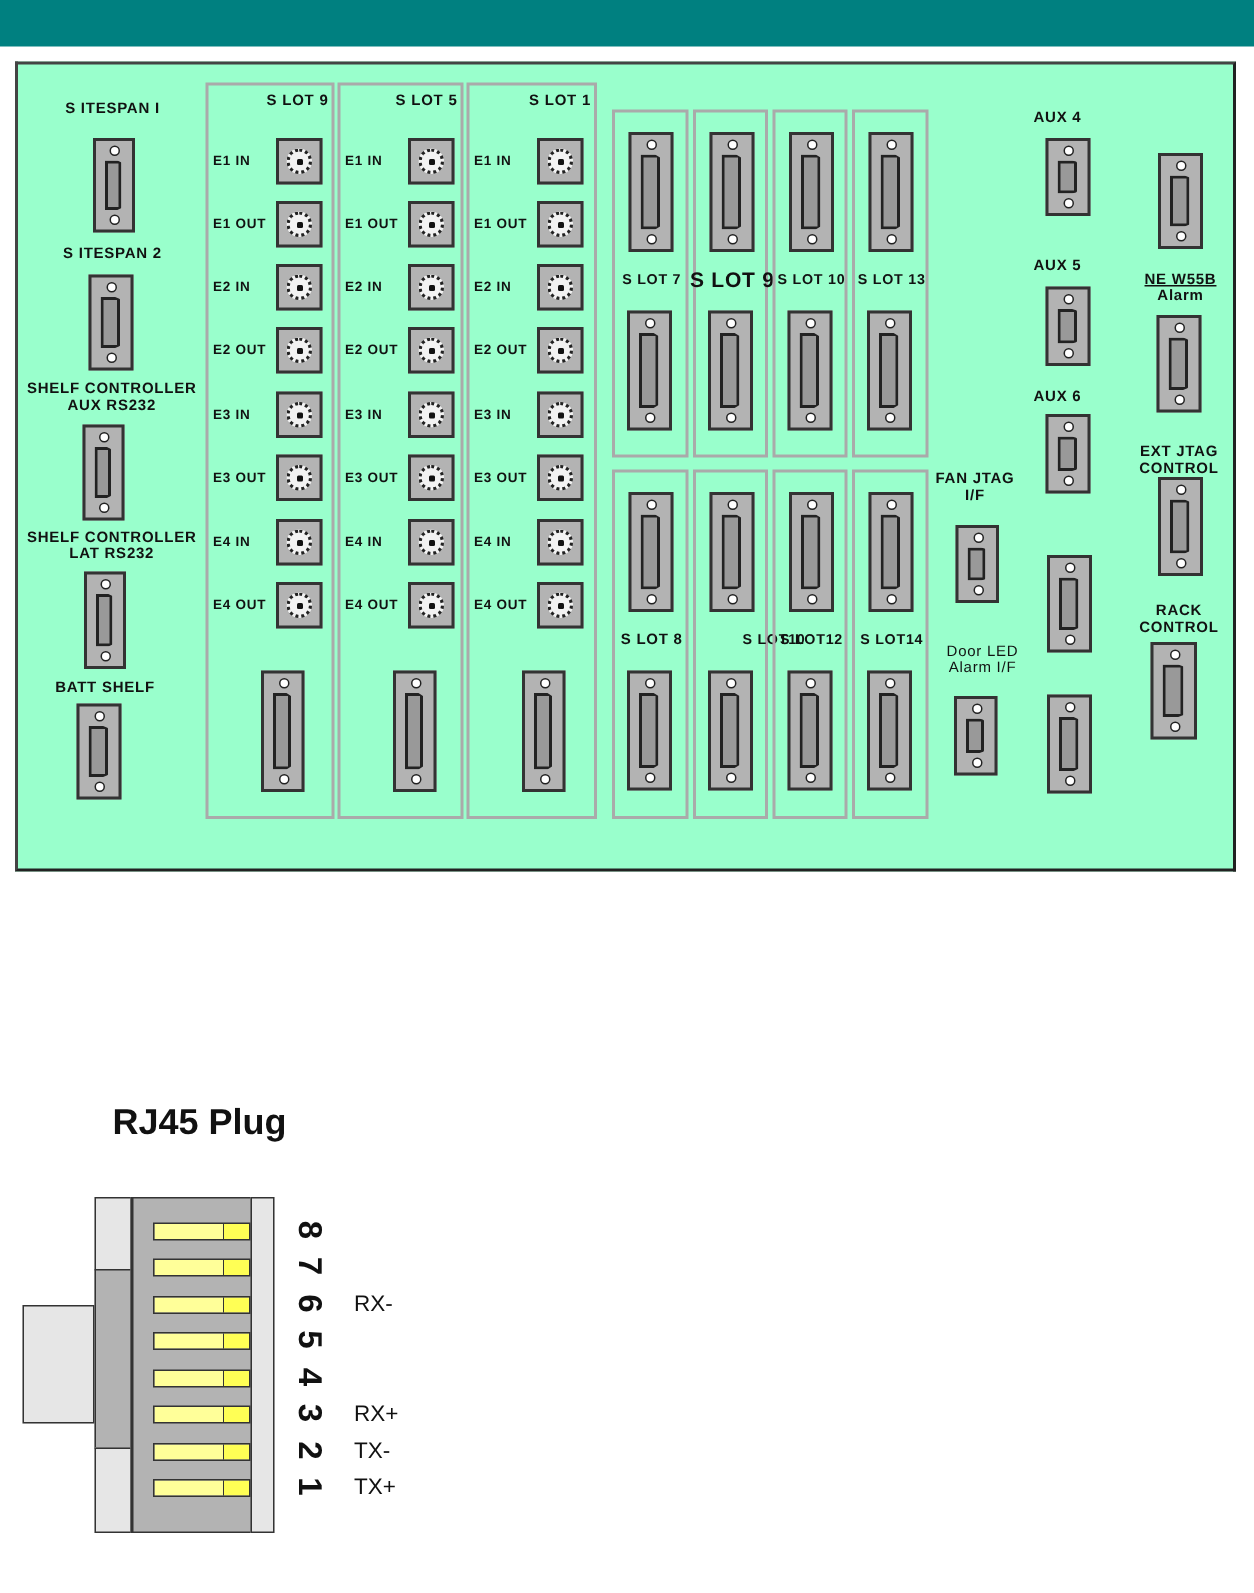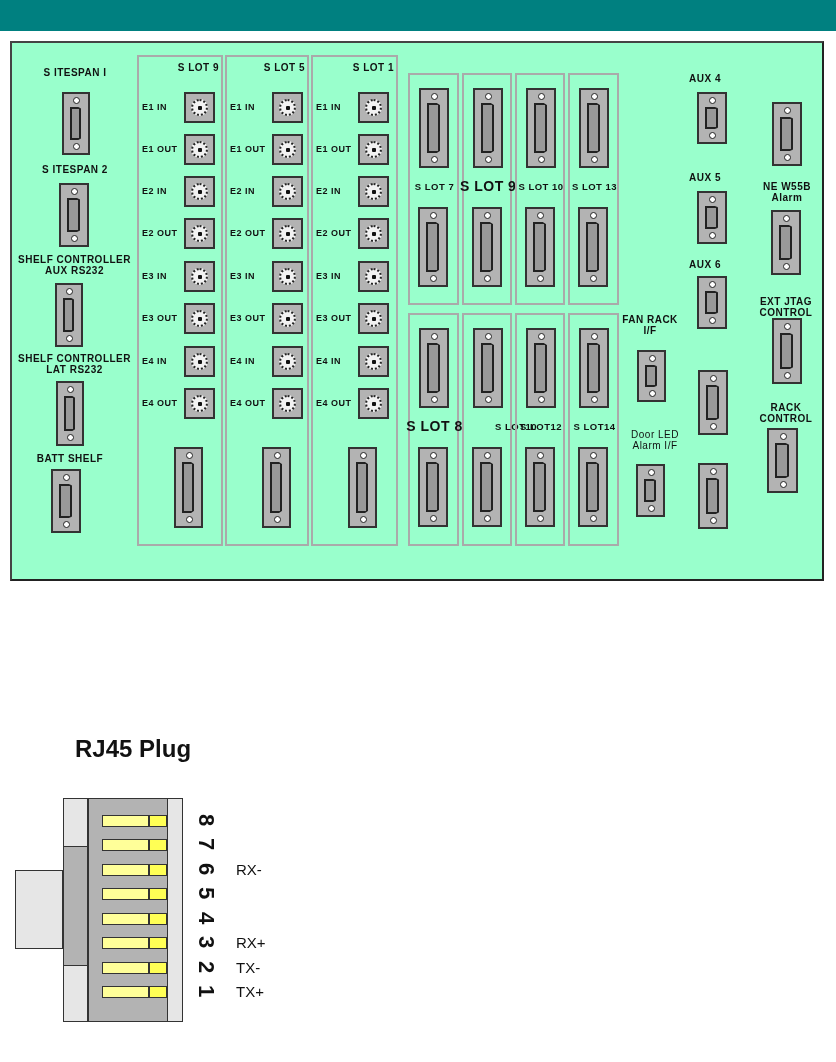--- a/index.html
+++ b/index.html
@@ -304,21 +304,21 @@
     </div>
   </div>
 
 <div id="lower-slots">
     <div class="col" style="left:408px;top:313px;width:51px;height:233px;"></div>
     <div class="dsub" style="left:419px;top:328px;width:30px;height:80px;">
       <div class="shell"></div>
       <div class="screw t"></div>
       <div class="screw b"></div>
     </div>
-    <div class="lbl" style="left:406px;top:421px;width:57px;font-size:14px;">S LOT 8</div>
+    <div class="lbl" style="left:406px;top:421px;width:57px;font-size:10px;">S LOT 8</div>
     <div class="dsub" style="left:418px;top:447px;width:30px;height:80px;">
       <div class="shell"></div>
       <div class="screw t"></div>
       <div class="screw b"></div>
     </div>
     <div class="col" style="left:462px;top:313px;width:50px;height:233px;"></div>
     <div class="dsub" style="left:473px;top:328px;width:30px;height:80px;">
       <div class="shell"></div>
       <div class="screw t"></div>
       <div class="screw b"></div>
@@ -374,21 +374,21 @@
     <div class="shell"></div>
     <div class="screw t"></div>
     <div class="screw b"></div>
   </div>
 
 <div class="dsub" style="left:772px;top:102px;width:30px;height:64px;">
     <div class="shell"></div>
     <div class="screw t"></div>
     <div class="screw b"></div>
   </div>
-<div class="lbl" style="left:757px;top:181px;width:60px;">NE W55B</div>
+<div class="lbl" style="left:757px;top:181px;width:60px;text-decoration:underline;">NE W55B</div>
 <div class="lbl" style="left:757px;top:192px;width:60px;">Alarm</div>
 <div class="dsub" style="left:771px;top:210px;width:30px;height:65px;">
     <div class="shell"></div>
     <div class="screw t"></div>
     <div class="screw b"></div>
   </div>
 
 <div class="lbl" style="left:755px;top:296px;width:62px;">EXT JTAG</div>
 <div class="lbl" style="left:755px;top:307px;width:62px;">CONTROL</div>
 <div class="dsub" style="left:772px;top:318px;width:30px;height:66px;">
@@ -398,21 +398,21 @@
   </div>
 
 <div class="lbl" style="left:755px;top:402px;width:62px;">RACK</div>
 <div class="lbl" style="left:755px;top:413px;width:62px;">CONTROL</div>
 <div class="dsub" style="left:767px;top:428px;width:31px;height:65px;">
     <div class="shell"></div>
     <div class="screw t"></div>
     <div class="screw b"></div>
   </div>
 
-<div class="lbl" style="left:620px;top:314px;width:60px;">FAN RACK</div>
+<div class="lbl" style="left:620px;top:314px;width:60px;">FAN JTAG</div>
 <div class="lbl" style="left:620px;top:325px;width:60px;">I/F</div>
 <div class="dsub" style="left:637px;top:350px;width:29px;height:52px;">
     <div class="shell"></div>
     <div class="screw t"></div>
     <div class="screw b"></div>
   </div>
 
 <div class="lbl" style="left:624px;top:429px;width:62px;font-weight:normal;">Door LED</div>
 <div class="lbl" style="left:624px;top:440px;width:62px;font-weight:normal;">Alarm I/F</div>
 <div class="dsub" style="left:636px;top:464px;width:29px;height:53px;">

